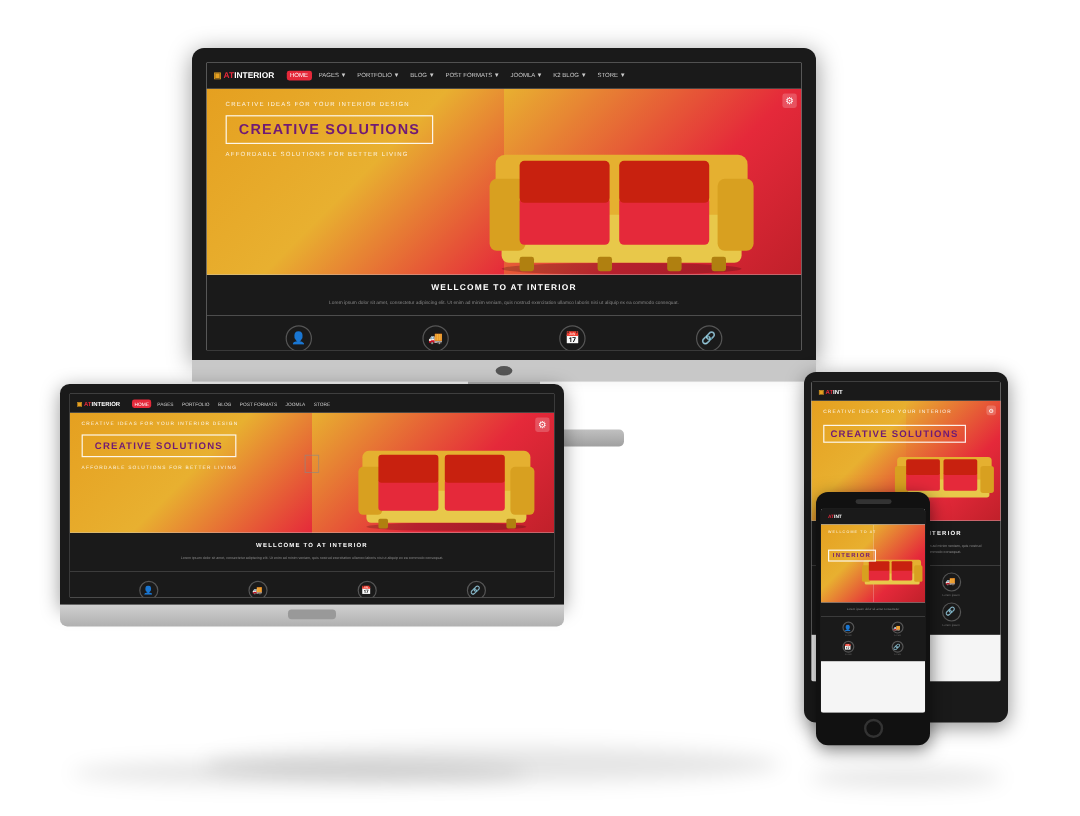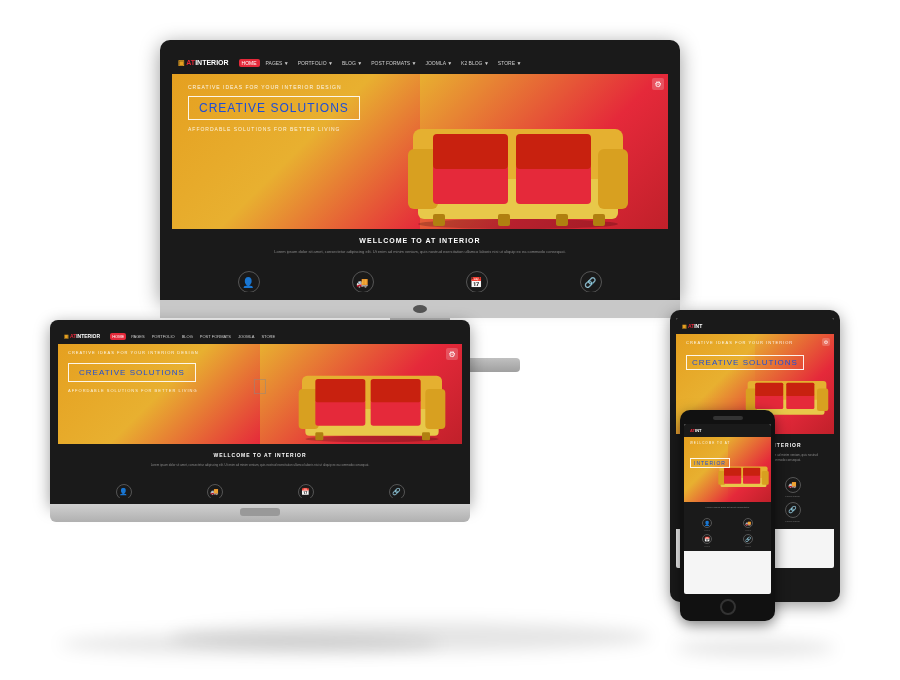--- a/index.html
+++ b/index.html
@@ -243,23 +243,23 @@
       text-transform: uppercase;
       margin-bottom: 6px;
     }
     .hero-title-box {
       border: 1.5px solid rgba(255,255,255,0.9);
       display: inline-block;
       padding: 4px 10px;
       margin-bottom: 6px;
     }
     .hero-title {
-      color: #1d4ed8;
+      color: #701a75;
       font-size: 12px;
-      font-weight: normal;
+      font-weight: bold;
       letter-spacing: 1px;
       text-transform: uppercase;
     }
     .hero-tagline {
       color: rgba(255,255,255,0.85);
       font-size: 5px;
       letter-spacing: 1px;
       text-transform: uppercase;
     }
 

